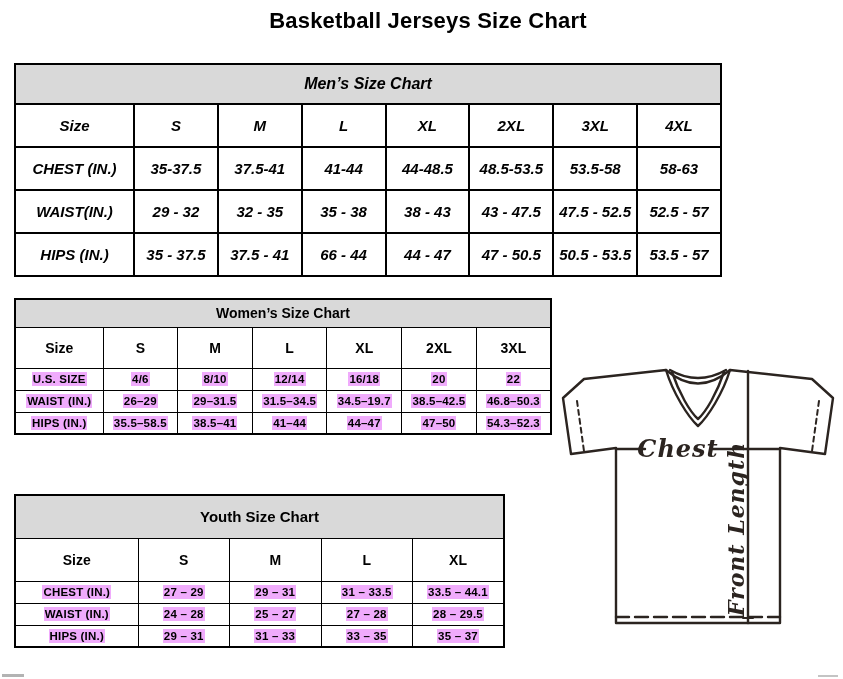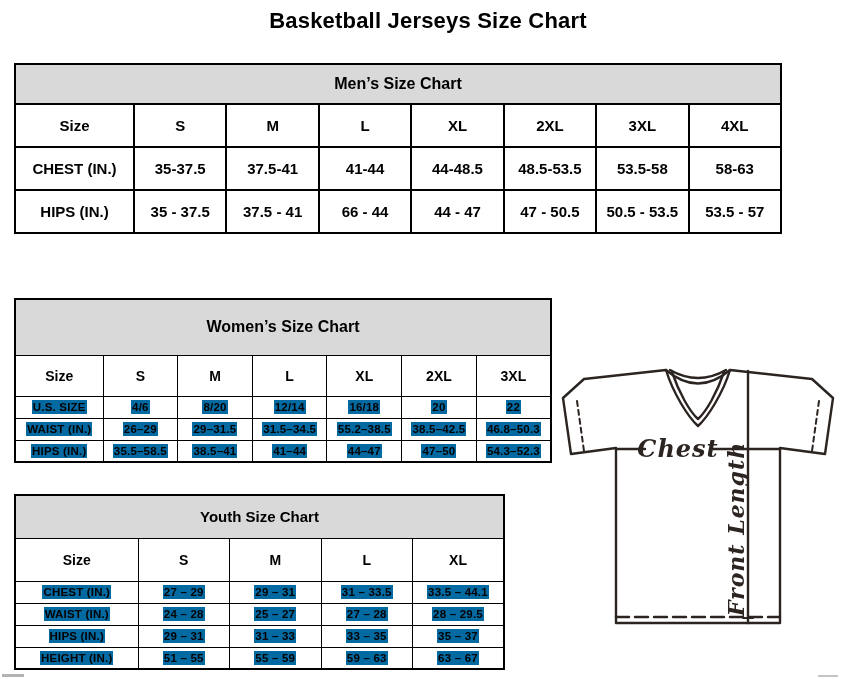--- a/index.html
+++ b/index.html
@@ -10,35 +10,35 @@
   .page-title { left:0; top:8px; width:808px; text-align:center;
                 font-size:22px; font-weight:700; letter-spacing:.2px;padding-left:48px; }
 
   table.size-chart { position:absolute; border-collapse:collapse; table-layout:fixed;
                      background:#fff; border:2px solid #000; }
   table.size-chart td { border:2px solid #000; text-align:center; vertical-align:middle;
                         font-weight:700; padding:0; overflow:hidden; white-space:nowrap; }
   .chart-title-cell { background:#d9d9d9; }
 
   
-  #men { left:14px; top:63px; width:768px; }
+  #men { left:14px; top:63px; width:708px;font-style:italic; }
   #men .chart-title-cell { height:40px; font-size:16px; }
   #men tr.head td { height:43px; font-size:15px; }
   #men tr.data td { height:43px; font-size:15px; }
 
   
   #women { left:14px; top:298px; width:538px; }
   #youth { left:14px; top:494px; width:491px; }
   #women td, #youth td { border-width:1.5px; }
-  #women .chart-title-cell { height:56px; font-size:16px;margin-top:12px; }
+  #women .chart-title-cell { height:28px; font-size:14px;margin-top:12px; }
   #youth .chart-title-cell { height:43px; font-size:15px; }
   #women tr.head td { height:41px; font-size:14px; }
   #youth tr.head td { height:43px; font-size:14px; }
   #women tr.data td, #youth tr.data td { height:22px; font-size:11.5px; letter-spacing:.2px; }
-  .hl { background:#0369a1; padding:1px 1px; }
+  .hl { background:#f0abfc; padding:1px 1px; }
 
   
   #jersey { left:558px; top:367px; }
   #jersey text { font-family:"DejaVu Serif", serif; font-style:italic; font-weight:700;
                  fill:#2b2420; }
 
   .scroll-thumb { background:#b3b3b3; }
 </style>
 </head>
 <body>
@@ -74,20 +74,30 @@
     <td>CHEST (IN.)</td>
     <td>35-37.5</td>
     <td>37.5-41</td>
     <td>41-44</td>
     <td>44-48.5</td>
     <td>48.5-53.5</td>
     <td>53.5-58</td>
     <td>58-63</td>
   </tr>
   <tr class="data">
+    <td>WAIST(IN.)</td>
+    <td>29 - 32</td>
+    <td>32 - 35</td>
+    <td>35 - 38</td>
+    <td>38 - 43</td>
+    <td>43 - 47.5</td>
+    <td>47.5 - 52.5</td>
+    <td>52.5 - 57</td>
+  </tr>
+  <tr class="data">
     <td>HIPS (IN.)</td>
     <td>35 - 37.5</td>
     <td>37.5 - 41</td>
     <td>66 - 44</td>
     <td>44 - 47</td>
     <td>47 - 50.5</td>
     <td>50.5 - 53.5</td>
     <td>53.5 - 57</td>
   </tr>
 </tbody>
@@ -112,32 +122,32 @@
     <td>S</td>
     <td>M</td>
     <td>L</td>
     <td>XL</td>
     <td>2XL</td>
     <td>3XL</td>
   </tr>
   <tr class="data">
     <td><span class="hl">U.S. SIZE</span></td>
     <td><span class="hl">4/6</span></td>
-    <td><span class="hl">8/20</span></td>
+    <td><span class="hl">8/10</span></td>
     <td><span class="hl">12/14</span></td>
     <td><span class="hl">16/18</span></td>
     <td><span class="hl">20</span></td>
     <td><span class="hl">22</span></td>
   </tr>
   <tr class="data">
     <td><span class="hl">WAIST (IN.)</span></td>
     <td><span class="hl">26–29</span></td>
     <td><span class="hl">29–31.5</span></td>
     <td><span class="hl">31.5–34.5</span></td>
-    <td><span class="hl">55.2–38.5</span></td>
+    <td><span class="hl">34.5–19.7</span></td>
     <td><span class="hl">38.5–42.5</span></td>
     <td><span class="hl">46.8–50.3</span></td>
   </tr>
   <tr class="data">
     <td><span class="hl">HIPS (IN.)</span></td>
     <td><span class="hl">35.5–58.5</span></td>
     <td><span class="hl">38.5–41</span></td>
     <td><span class="hl">41–44</span></td>
     <td><span class="hl">44–47</span></td>
     <td><span class="hl">47–50</span></td>
@@ -178,27 +188,20 @@
     <td><span class="hl">25 – 27</span></td>
     <td><span class="hl">27 – 28</span></td>
     <td><span class="hl">28 – 29.5</span></td>
   </tr>
   <tr class="data">
     <td><span class="hl">HIPS (IN.)</span></td>
     <td><span class="hl">29 – 31</span></td>
     <td><span class="hl">31 – 33</span></td>
     <td><span class="hl">33 – 35</span></td>
     <td><span class="hl">35 – 37</span></td>
-  </tr>
-  <tr class="data">
-    <td><span class="hl">HEIGHT (IN.)</span></td>
-    <td><span class="hl">51 – 55</span></td>
-    <td><span class="hl">55 – 59</span></td>
-    <td><span class="hl">59 – 63</span></td>
-    <td><span class="hl">63 – 67</span></td>
   </tr>
 </tbody>
   </table>
 
 <svg id="jersey" class="abs" width="280" height="262" viewBox="0 0 280 262">
   <g fill="none" stroke="#2b2420" stroke-width="2.4" stroke-linejoin="round" stroke-linecap="round">
     <path d="M108,3 L26,12 L5,31 L13,87 L58,81 L58,256 L222,256 L222,81 L267,87 L275,31 L254,12 L172,3
              C165,26 150,50 140,59 C130,50 115,26 108,3 Z" fill="#ffffff"></path>
     <path d="M108,3 Q140,30 172,3"></path>
     <path d="M112,3 Q140,19 168,3"></path>

